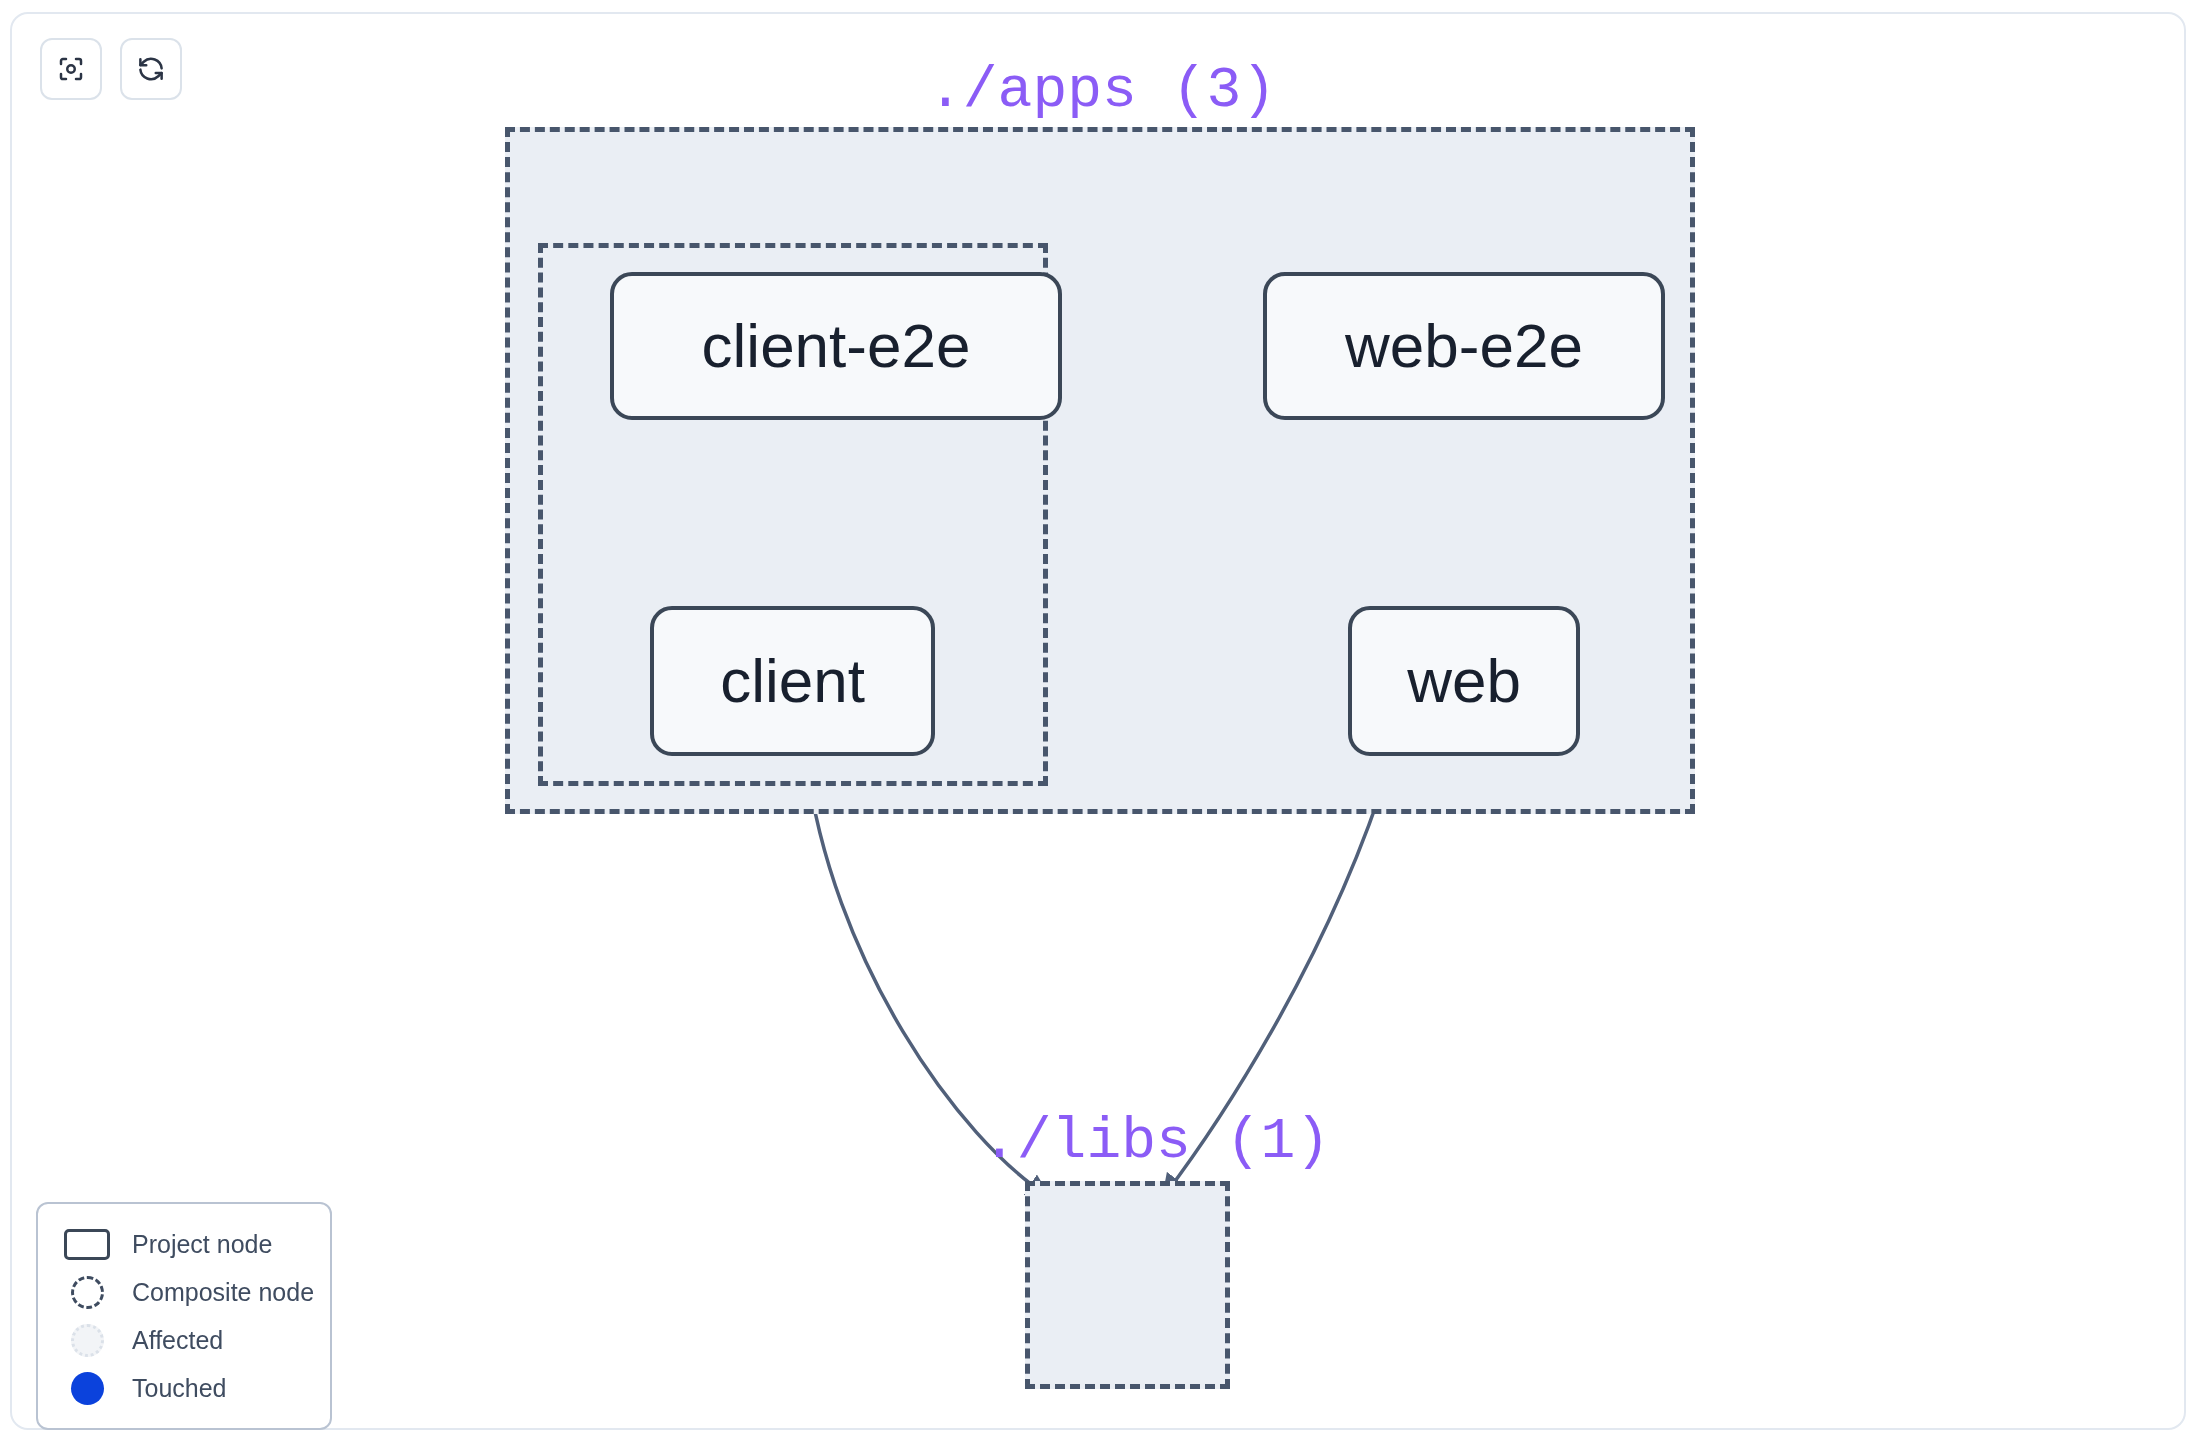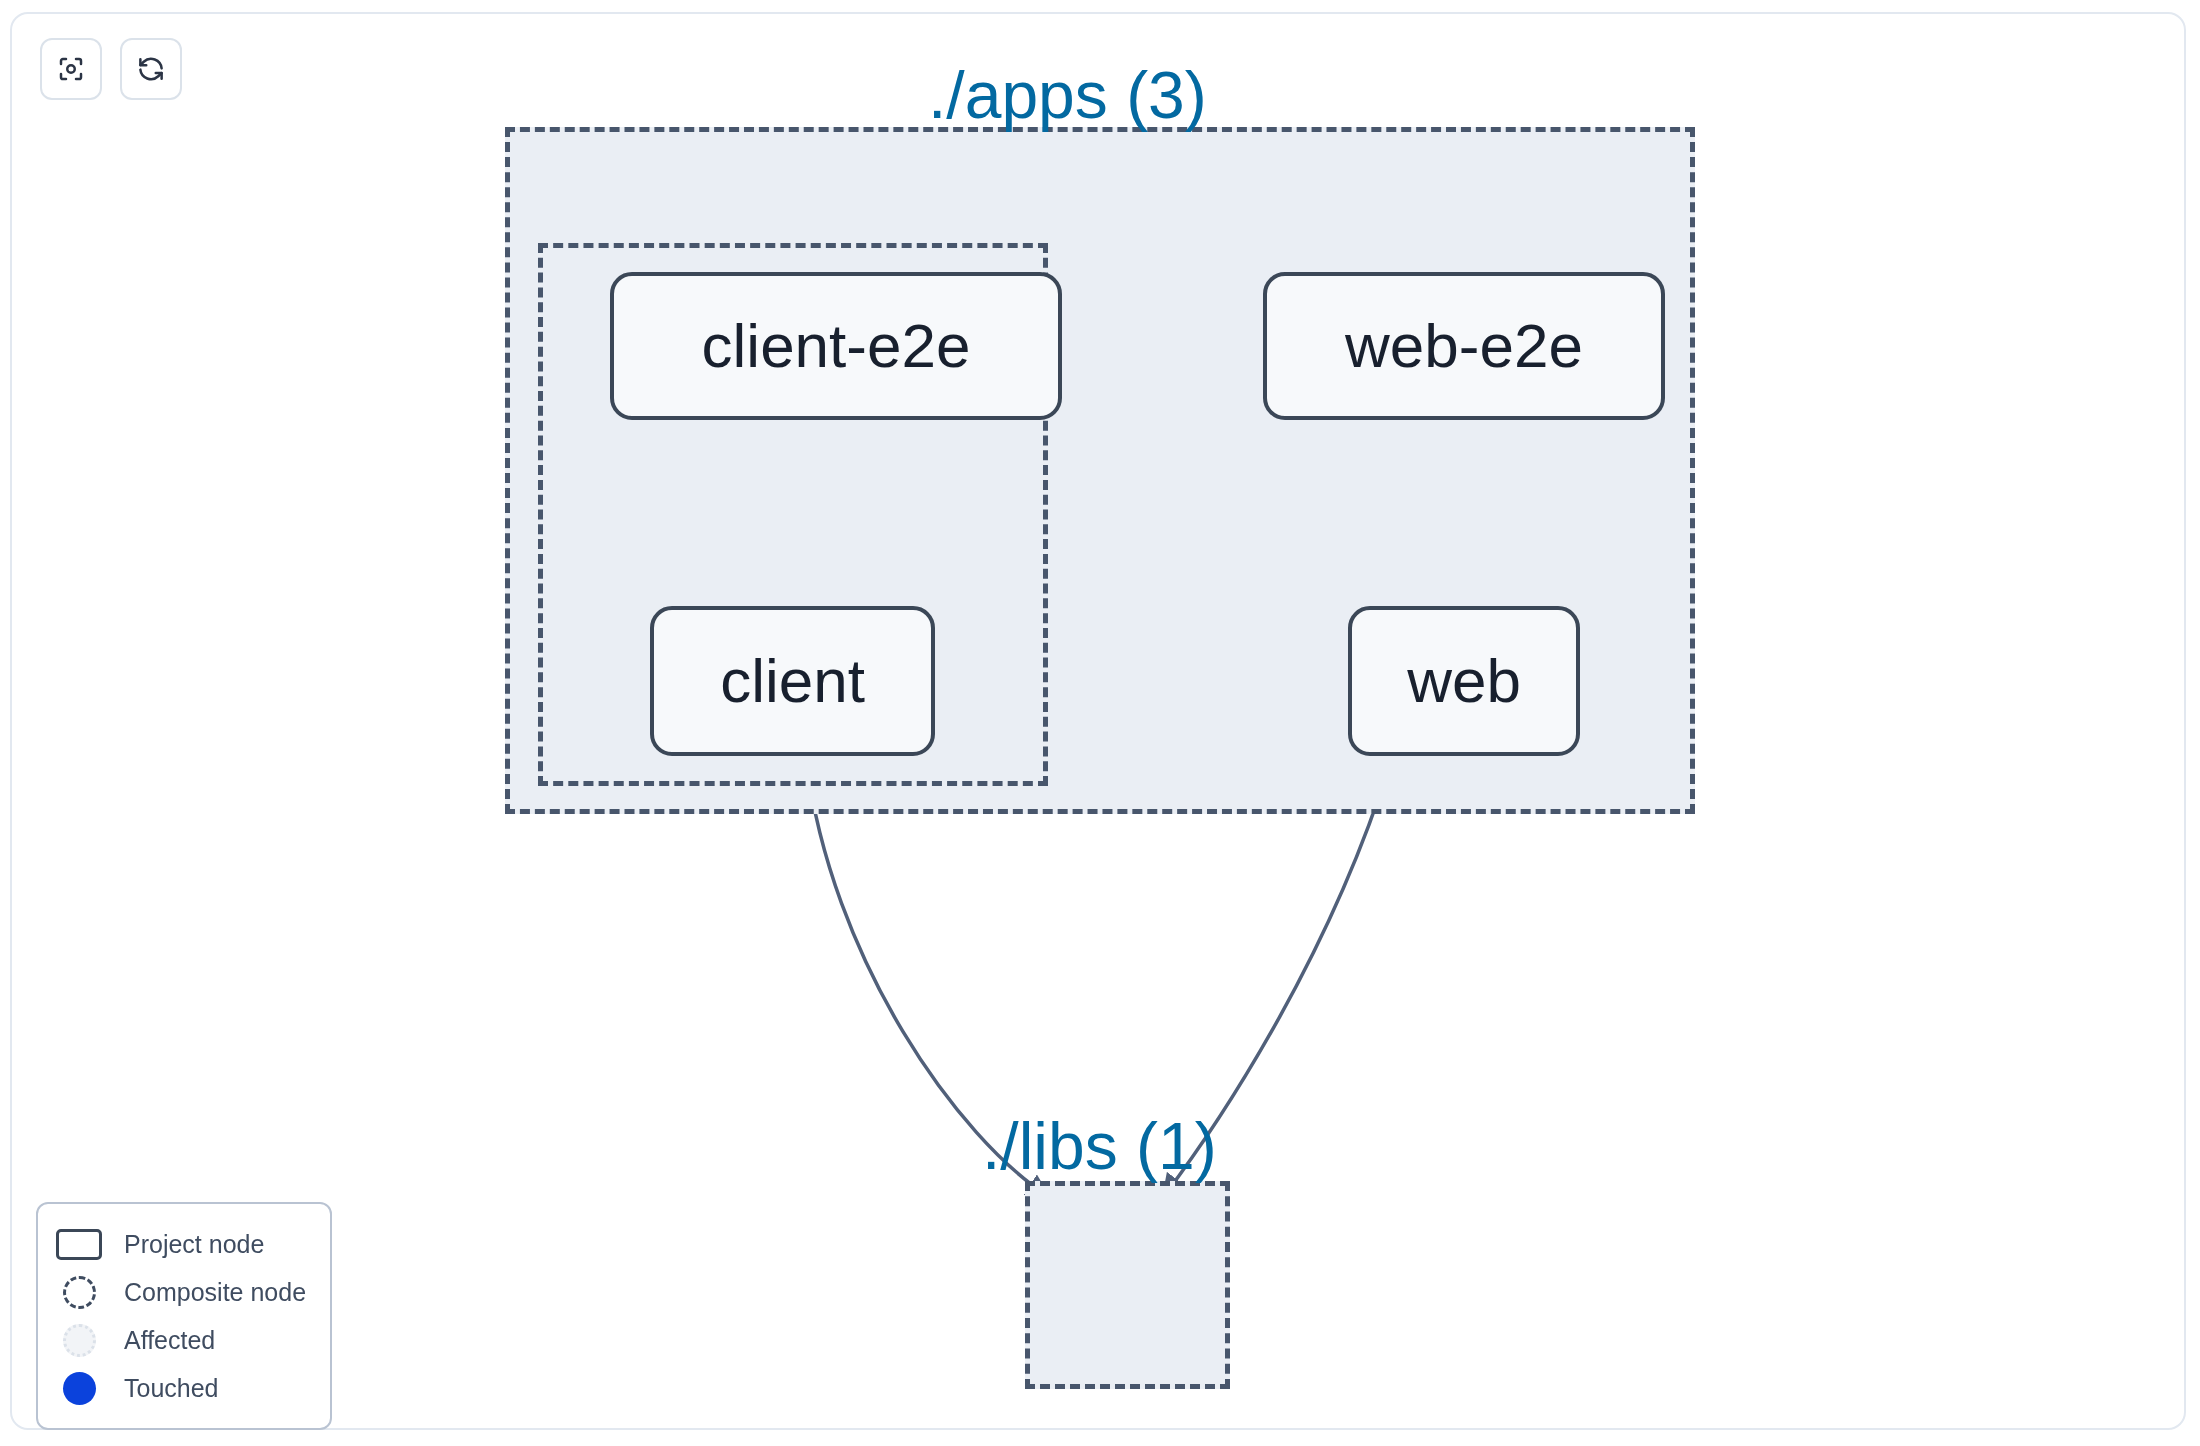--- a/index.html
+++ b/index.html
@@ -71,27 +71,27 @@
     background: #eaeef4;
     box-sizing: border-box;
     z-index: 10;
   }
   #group-apps  { left: 505px;  top: 127px;  width: 1190px; height: 687px; }
   #group-recipes { left: 538px; top: 243px; width: 510px;  height: 543px; }
   #group-libs  { left: 1025px; top: 1181px; width: 205px;  height: 208px; }
 
   .group-label {
     position: absolute;
-    color: #0369a1;
-    font-size: 66px;
+    color: #8b5cf6;
+    font-size: 58px;
     line-height: 1;
     white-space: nowrap;
     background: transparent;
     z-index: 22;
-    font-family: Liberation Sans, sans-serif;
+    font-family: Liberation Mono, monospace;
   }
   #label-apps    { left: 928px;  top: 62px; }
   #label-recipes { left: 570px;  top: 175px; }
   #label-libs    { left: 982px;  top: 1113px; }
 
   
   .node {
     position: absolute;
     border: 4px solid #3b4757;
     border-radius: 22px;
@@ -123,21 +123,21 @@
 
   
   #legend {
     position: absolute;
     left: 36px;
     top: 1202px;
     width: 296px;
     border: 2px solid #b9c3d2;
     border-radius: 12px;
     background: #ffffff;
-    padding: 16px 18px;
+    padding: 16px 26px;
     box-sizing: border-box;
     z-index: 45;
   }
   .legend-row {
     display: flex;
     align-items: center;
     gap: 22px;
     height: 48px;
   }
   .legend-label {

